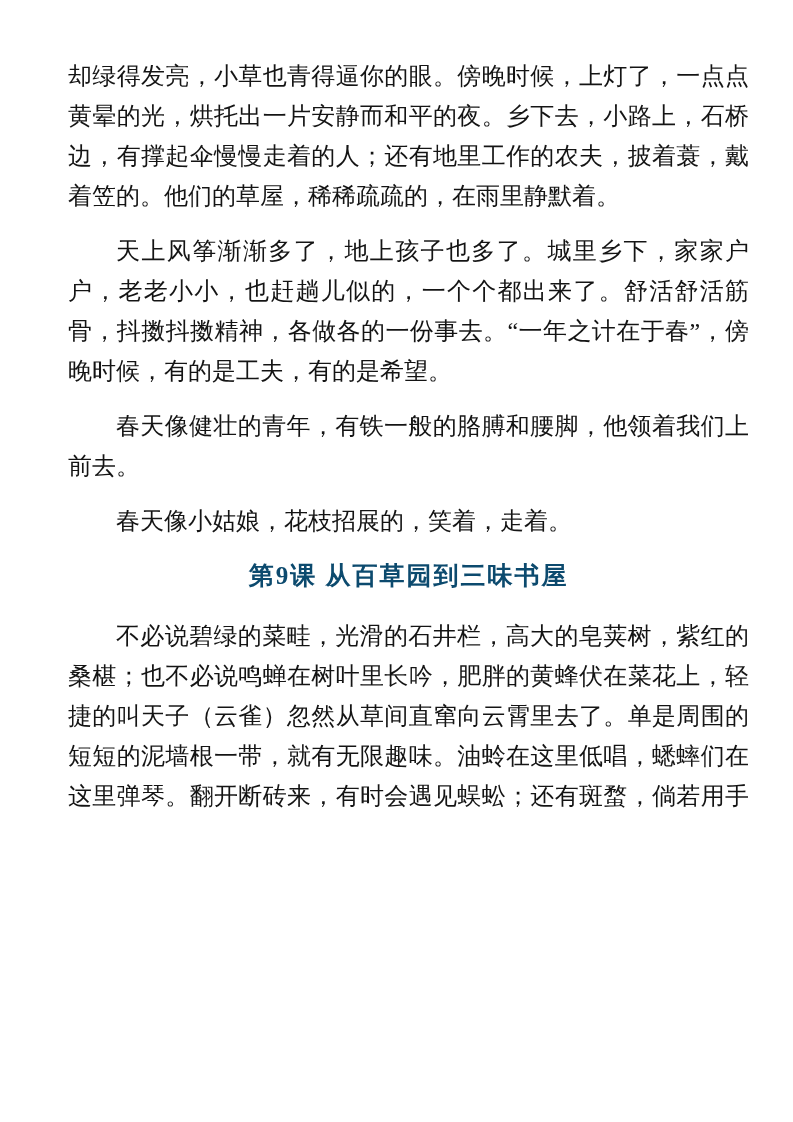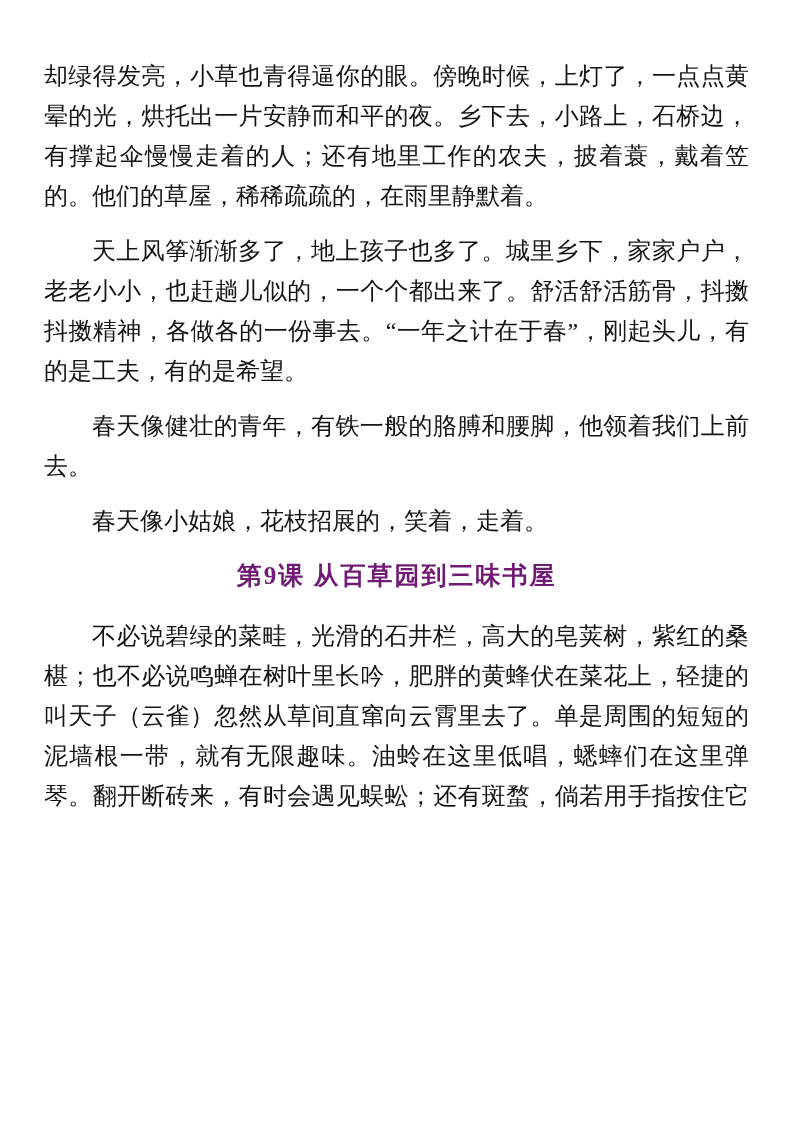--- a/index.html
+++ b/index.html
@@ -6,21 +6,21 @@
     margin: 0;
     padding: 0;
     background: #ffffff;
   }
   .page {
     position: relative;
     width: 793px;
     height: 810px;
     box-sizing: border-box;
     background: #ffffff;
-    padding: 56px 44px 0 44px;
+    padding: 56px 44px 0 68px;
     font-family: "Liberation Serif", serif;
     color: #141414;
     font-size: 24px;
     line-height: 40px;
     overflow: hidden;
   }
   p.body {
     margin: 0 0 15px 0;
     text-align: justify;
     text-align-last: left;
@@ -28,31 +28,31 @@
   }
   p.no-indent {
     text-indent: 0;
   }
   h2.heading {
     margin: 5px 0 20px 0;
     text-align: center;
     font-size: 25px;
     font-weight: bold;
     line-height: 40px;
-    color: #701a75;
+    color: #0c4a6e;
     letter-spacing: 2px;
   }
 </style>
 </head>
 <body>
 
 <div class="page">
   <p class="body no-indent">却绿得发亮，小草也青得逼你的眼。傍晚时候，上灯了，一点点黄晕的光，烘托出一片安静而和平的夜。乡下去，小路上，石桥边，有撑起伞慢慢走着的人；还有地里工作的农夫，披着蓑，戴着笠的。他们的草屋，稀稀疏疏的，在雨里静默着。</p>
 
-  <p class="body">天上风筝渐渐多了，地上孩子也多了。城里乡下，家家户户，老老小小，也赶趟儿似的，一个个都出来了。舒活舒活筋骨，抖擞抖擞精神，各做各的一份事去。“一年之计在于春”，刚起头儿，有的是工夫，有的是希望。</p>
+  <p class="body">天上风筝渐渐多了，地上孩子也多了。城里乡下，家家户户，老老小小，也赶趟儿似的，一个个都出来了。舒活舒活筋骨，抖擞抖擞精神，各做各的一份事去。“一年之计在于春”，傍晚时候，有的是工夫，有的是希望。</p>
 
 
   <p class="body">春天像健壮的青年，有铁一般的胳膊和腰脚，他领着我们上前去。</p>
 
   <p class="body">春天像小姑娘，花枝招展的，笑着，走着。</p>
 
   <h2 class="heading">第9课 从百草园到三味书屋</h2>
 
   <p class="body">不必说碧绿的菜畦，光滑的石井栏，高大的皂荚树，紫红的桑椹；也不必说鸣蝉在树叶里长吟，肥胖的黄蜂伏在菜花上，轻捷的叫天子（云雀）忽然从草间直窜向云霄里去了。单是周围的短短的泥墙根一带，就有无限趣味。油蛉在这里低唱，蟋蟀们在这里弹琴。翻开断砖来，有时会遇见蜈蚣；还有斑蝥，倘若用手指按住它的脊梁，便会拍的一声，从后窍喷出一阵烟雾。何首乌藤和木莲藤缠络着，木莲有莲房一般的果实，何首乌有拥肿的根。有人说，何首乌根是有像人形的，吃了便可以成仙，我于是常常拔它起来，牵连不断地拔起来，也曾因此弄坏了泥墙，却从来没有见过有一块根像人</p>
 </div>

